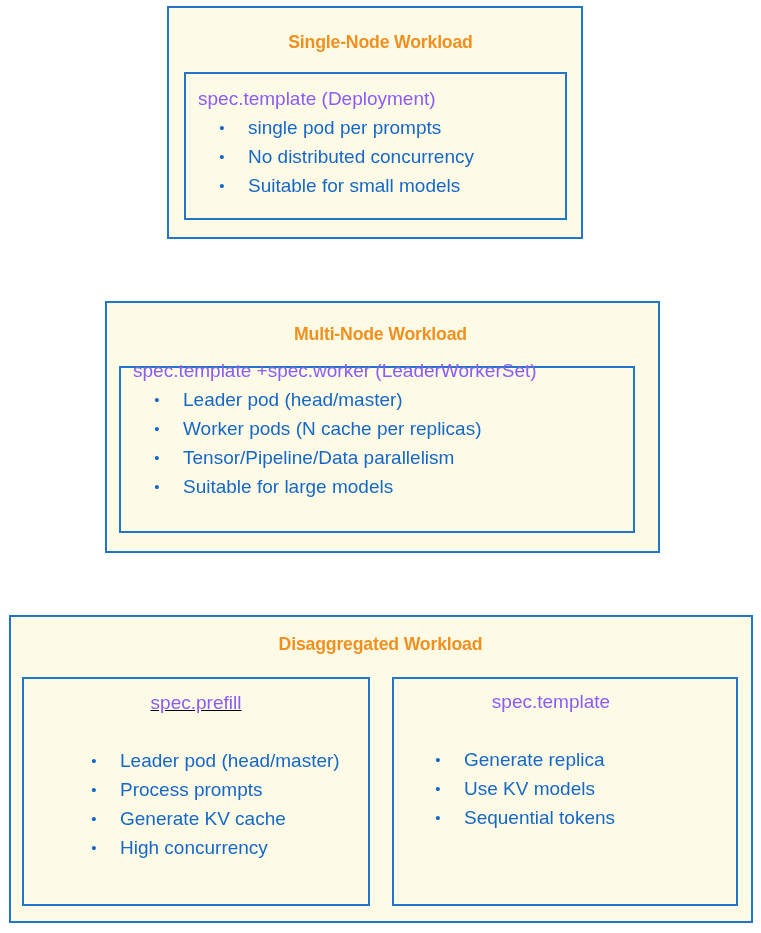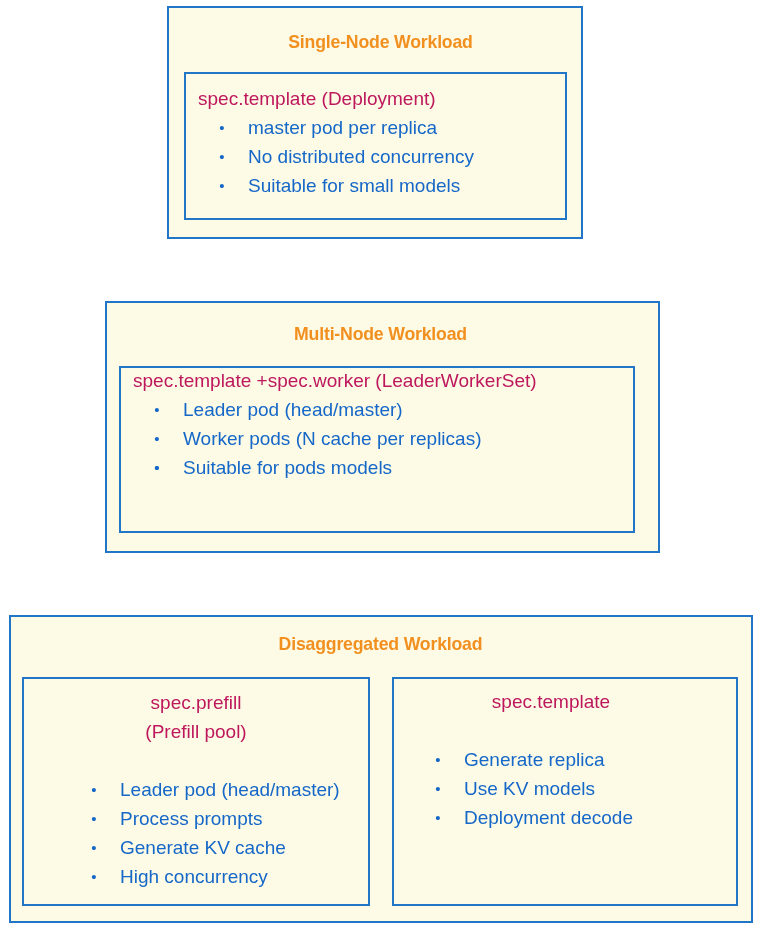--- a/index.html
+++ b/index.html
@@ -47,21 +47,21 @@
     font-weight: bold;
     font-size: 19px;
     letter-spacing: -0.2px;
     font-family: "Liberation Sans Narrow", "Liberation Sans", "DejaVu Sans", sans-serif;
     transform: scaleX(0.93);
     white-space: nowrap;
   }
 
   
   .spec-head {
-    color: #be185d;
+    color: #8b5cf6;
     font-size: 19px;
     line-height: 29px;
     white-space: nowrap;
   }
   .spec-head.centered {
     text-align: center;
   }
 
   
   ul.bullets {
@@ -94,50 +94,50 @@
   #panel-single      { left: 167px; top: 6px;  width: 416px; height: 233px; }
   #title-single      { top: 31px; }
   #specbox-single    { left: 184px; top: 72px; width: 383px; height: 148px; }
   #specbody-single   { position: absolute; left: 198px; top: 84px; }
   #specbody-single ul.bullets { margin-left: 16px; }
 
   
   #panel-multi       { left: 105px; top: 301px; width: 555px; height: 252px; }
   #title-multi       { top: 323px; }
   #specbox-multi     { left: 119px; top: 366px; width: 516px; height: 167px; }
-  #specbody-multi    { position: absolute; left: 133px; top: 366px; }
+  #specbody-multi    { position: absolute; left: 133px; top: 356px; }
   #specbody-multi ul.bullets { margin-left: 16px; }
 
   
   #panel-disagg      { left: 9px;  top: 615px; width: 744px; height: 308px; }
   #title-disagg      { top: 633px; }
 
   #specbox-prefill   { left: 22px;  top: 677px; width: 348px; height: 229px; }
   #specbox-decode    { left: 392px; top: 677px; width: 346px; height: 229px; }
 
-  #specbody-prefill  { position: absolute; left: 22px; top: 688px; width: 348px; }
+  #specbody-prefill  { position: absolute; left: 22px; top: 688px; width: 348px; text-decoration: underline; }
   #specbody-decode   { position: absolute; left: 392px; top: 687px; width: 318px; }
 
   #specbody-prefill ul.bullets { margin-left: 64px; margin-top: 29px; }
   #specbody-decode  ul.bullets { margin-left: 38px; margin-top: 29px; }
 </style>
 </head>
 <body>
 
 <div class="diagram">
 
   <div class="panel" id="panel-single"></div>
   <div class="panel-title" id="title-single">Single-Node Workload</div>
   <div class="spec-box" id="specbox-single"></div>
   <div id="specbody-single">
     <div class="spec-head">spec.template (Deployment)</div>
     <ul class="bullets">
       <li>
         <span class="dot">•</span>
-        <span class="txt">master pod per replica</span>
+        <span class="txt">single pod per prompts</span>
       </li>
       <li>
         <span class="dot">•</span>
         <span class="txt">No distributed concurrency</span>
       </li>
       <li>
         <span class="dot">•</span>
         <span class="txt">Suitable for small models</span>
       </li>
     </ul>
@@ -152,37 +152,37 @@
       <li>
         <span class="dot">•</span>
         <span class="txt">Leader pod (head/master)</span>
       </li>
       <li>
         <span class="dot">•</span>
         <span class="txt">Worker pods (N cache per replicas)</span>
       </li>
       <li>
         <span class="dot">•</span>
-      </li>
-      <li>
-        <span class="dot">•</span>
-        <span class="txt">Suitable for pods models</span>
+        <span class="txt">Tensor/Pipeline/Data parallelism</span>
+      </li>
+      <li>
+        <span class="dot">•</span>
+        <span class="txt">Suitable for large models</span>
       </li>
     </ul>
   </div>
 
   <div class="panel" id="panel-disagg"></div>
   <div class="panel-title" id="title-disagg">Disaggregated Workload</div>
 
   <div class="spec-box" id="specbox-prefill"></div>
   <div class="spec-box" id="specbox-decode"></div>
 
   <div id="specbody-prefill">
     <div class="spec-head centered">spec.prefill</div>
-    <div class="spec-head centered">(Prefill pool)</div>
     <ul class="bullets">
       <li>
         <span class="dot">•</span>
         <span class="txt">Leader pod (head/master)</span>
       </li>
       <li>
         <span class="dot">•</span>
         <span class="txt">Process prompts</span>
       </li>
       <li>
@@ -202,18 +202,18 @@
       <li>
         <span class="dot">•</span>
         <span class="txt">Generate replica</span>
       </li>
       <li>
         <span class="dot">•</span>
         <span class="txt">Use KV models</span>
       </li>
       <li>
         <span class="dot">•</span>
-        <span class="txt">Deployment decode</span>
+        <span class="txt">Sequential tokens</span>
       </li>
     </ul>
   </div>
 
 </div>
 
 </body></html>

